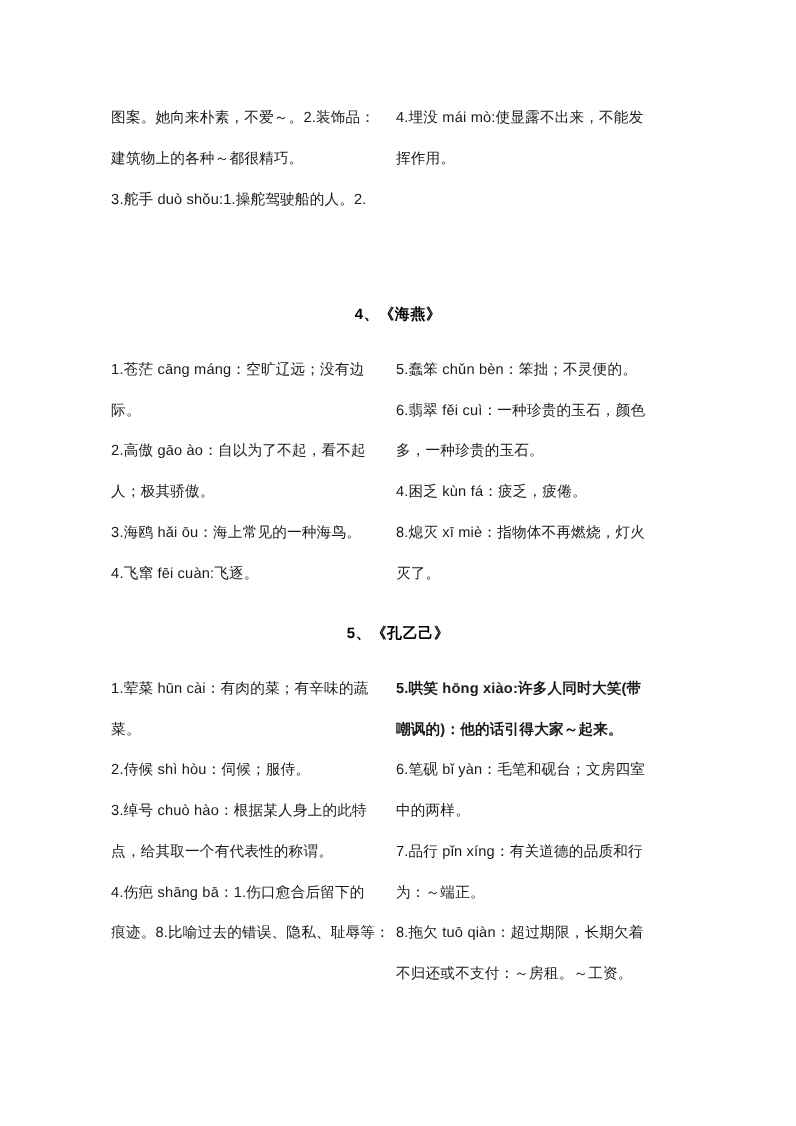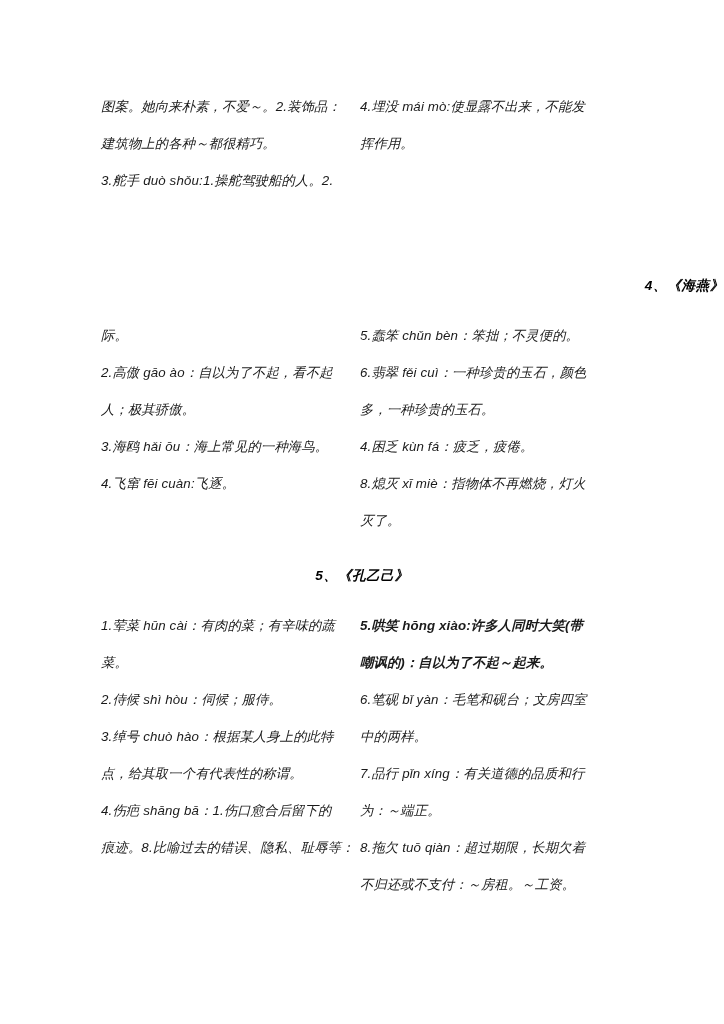--- a/index.html
+++ b/index.html
@@ -19,21 +19,20 @@
   }
 
   .page {
     position: absolute;
     left: 0;
     top: 0;
     width: 724px;
     height: 920px;
     padding: 0;
     box-sizing: border-box;
-    font-style: italic;
   }
 
   
   .cols {
     position: absolute;
     left: 101px;
     width: 522px;
   }
   .col {
     position: absolute;
@@ -64,21 +63,21 @@
     font-size: 13.6px;
     font-weight: bold;
     line-height: 37px;
     height: 37px;
     letter-spacing: 0.6px;
     color: #000000;
   }
 
   
   #block-intro   { top: 88px; }
-  #head-4        { top: 267px; text-align: right; }
+  #head-4        { top: 267px; }
   #block-4       { top: 317px; }
   #head-5        { top: 557px; }
   #block-5       { top: 607px; }
 </style>
 </head>
 <body>
 
 <div class="page">
 
   <div class="cols" id="block-intro">
@@ -90,20 +89,21 @@
     <div class="col col-right">
       <div class="ln">4.埋没  mái mò:使显露不出来，不能发</div>
       <div class="ln">挥作用。</div>
     </div>
   </div>
 
   <div class="heading" id="head-4">4、《海燕》</div>
 
   <div class="cols" id="block-4">
     <div class="col col-left">
+      <div class="ln">1.苍茫  cāng máng：空旷辽远；没有边</div>
       <div class="ln">际。</div>
       <div class="ln">2.高傲  gāo ào：自以为了不起，看不起</div>
       <div class="ln">人；极其骄傲。</div>
       <div class="ln">3.海鸥  hǎi ōu：海上常见的一种海鸟。</div>
       <div class="ln">4.飞窜  fēi cuàn:飞逐。</div>
     </div>
     <div class="col col-right">
       <div class="ln">5.蠢笨  chǔn bèn：笨拙；不灵便的。</div>
       <div class="ln">6.翡翠  fěi cuì：一种珍贵的玉石，颜色</div>
       <div class="ln">多，一种珍贵的玉石。</div>
@@ -120,21 +120,21 @@
       <div class="ln">1.荤菜  hūn cài：有肉的菜；有辛味的蔬</div>
       <div class="ln">菜。</div>
       <div class="ln">2.侍候  shì hòu：伺候；服侍。</div>
       <div class="ln">3.绰号  chuò hào：根据某人身上的此特</div>
       <div class="ln">点，给其取一个有代表性的称谓。</div>
       <div class="ln">4.伤疤  shāng bā：1.伤口愈合后留下的</div>
       <div class="ln">痕迹。8.比喻过去的错误、隐私、耻辱等：</div>
     </div>
     <div class="col col-right">
       <div class="ln b">5.哄笑  hōng xiào:许多人同时大笑(带</div>
-      <div class="ln b">嘲讽的)：自以为了不起～起来。</div>
+      <div class="ln b">嘲讽的)：他的话引得大家～起来。</div>
       <div class="ln">6.笔砚  bǐ yàn：毛笔和砚台；文房四室</div>
       <div class="ln">中的两样。</div>
       <div class="ln">7.品行  pǐn xíng：有关道德的品质和行</div>
       <div class="ln">为：～端正。</div>
       <div class="ln">8.拖欠  tuō qiàn：超过期限，长期欠着</div>
       <div class="ln">不归还或不支付：～房租。～工资。</div>
     </div>
   </div>
 
 </div>

